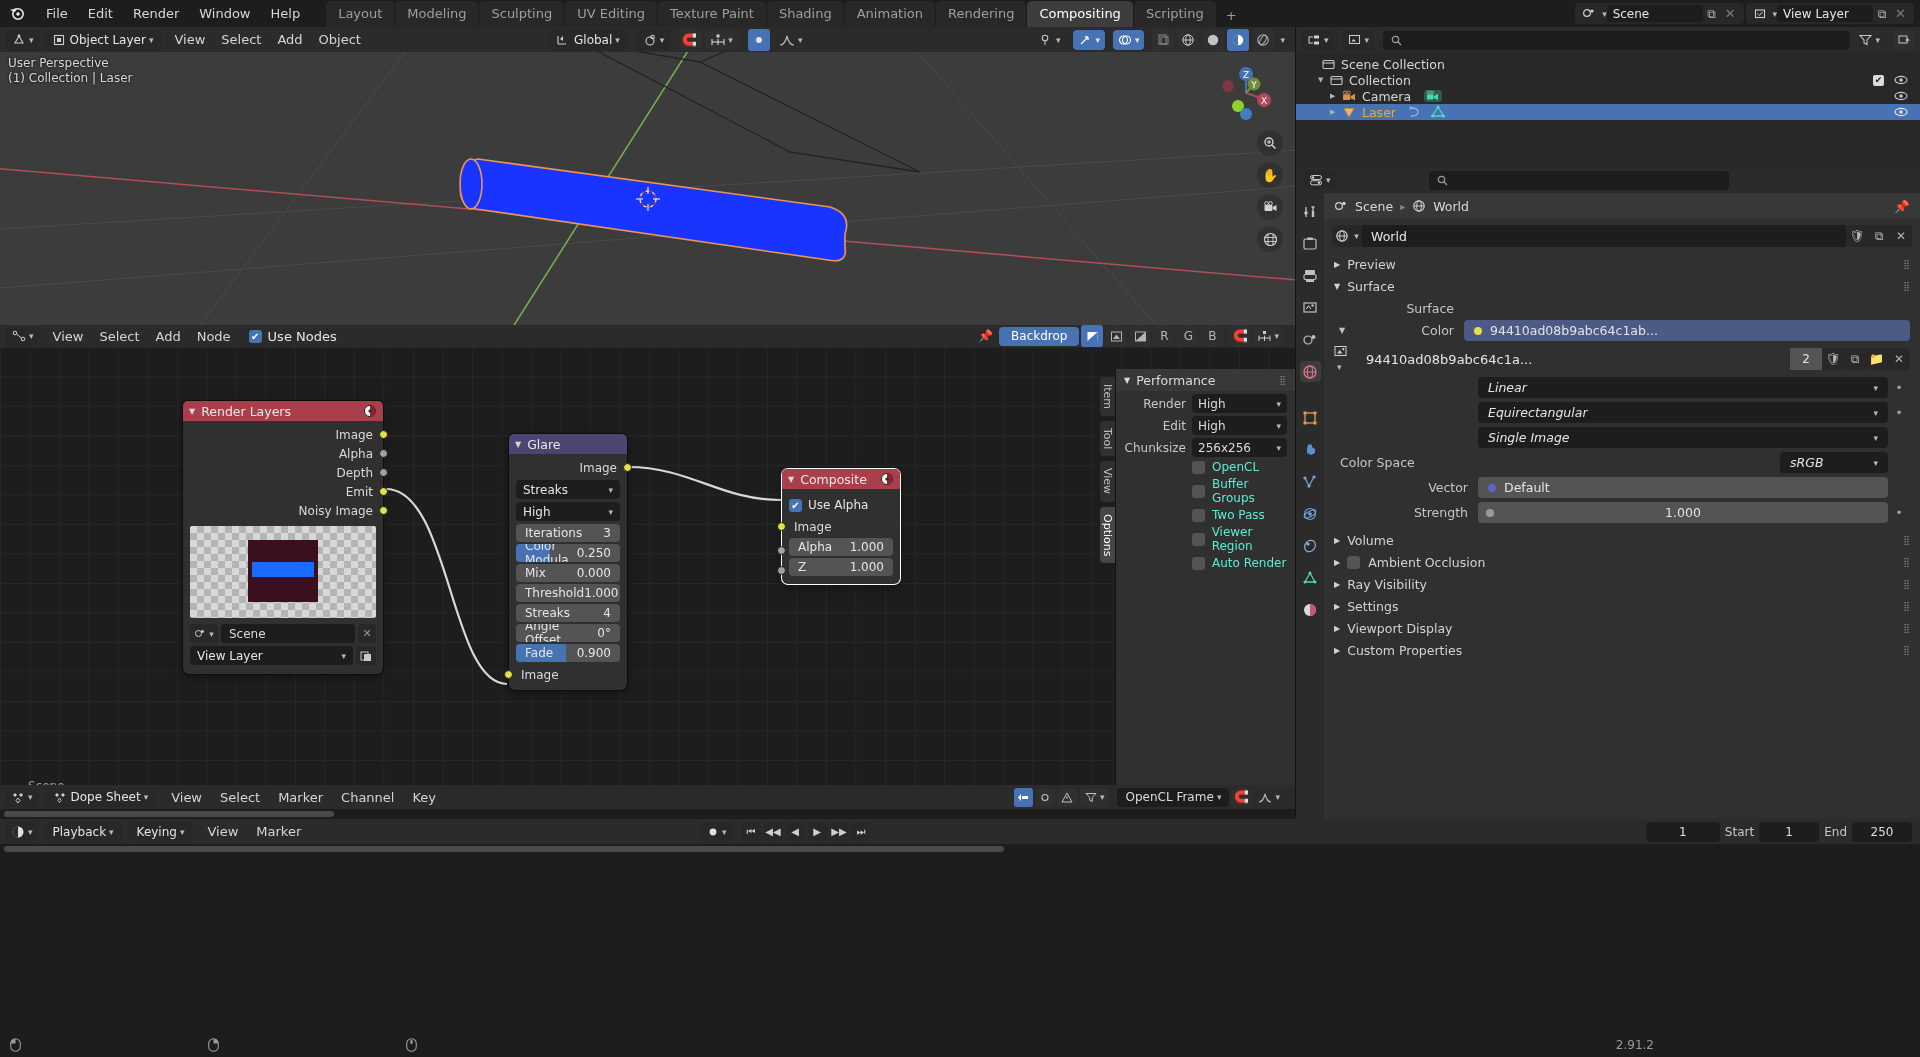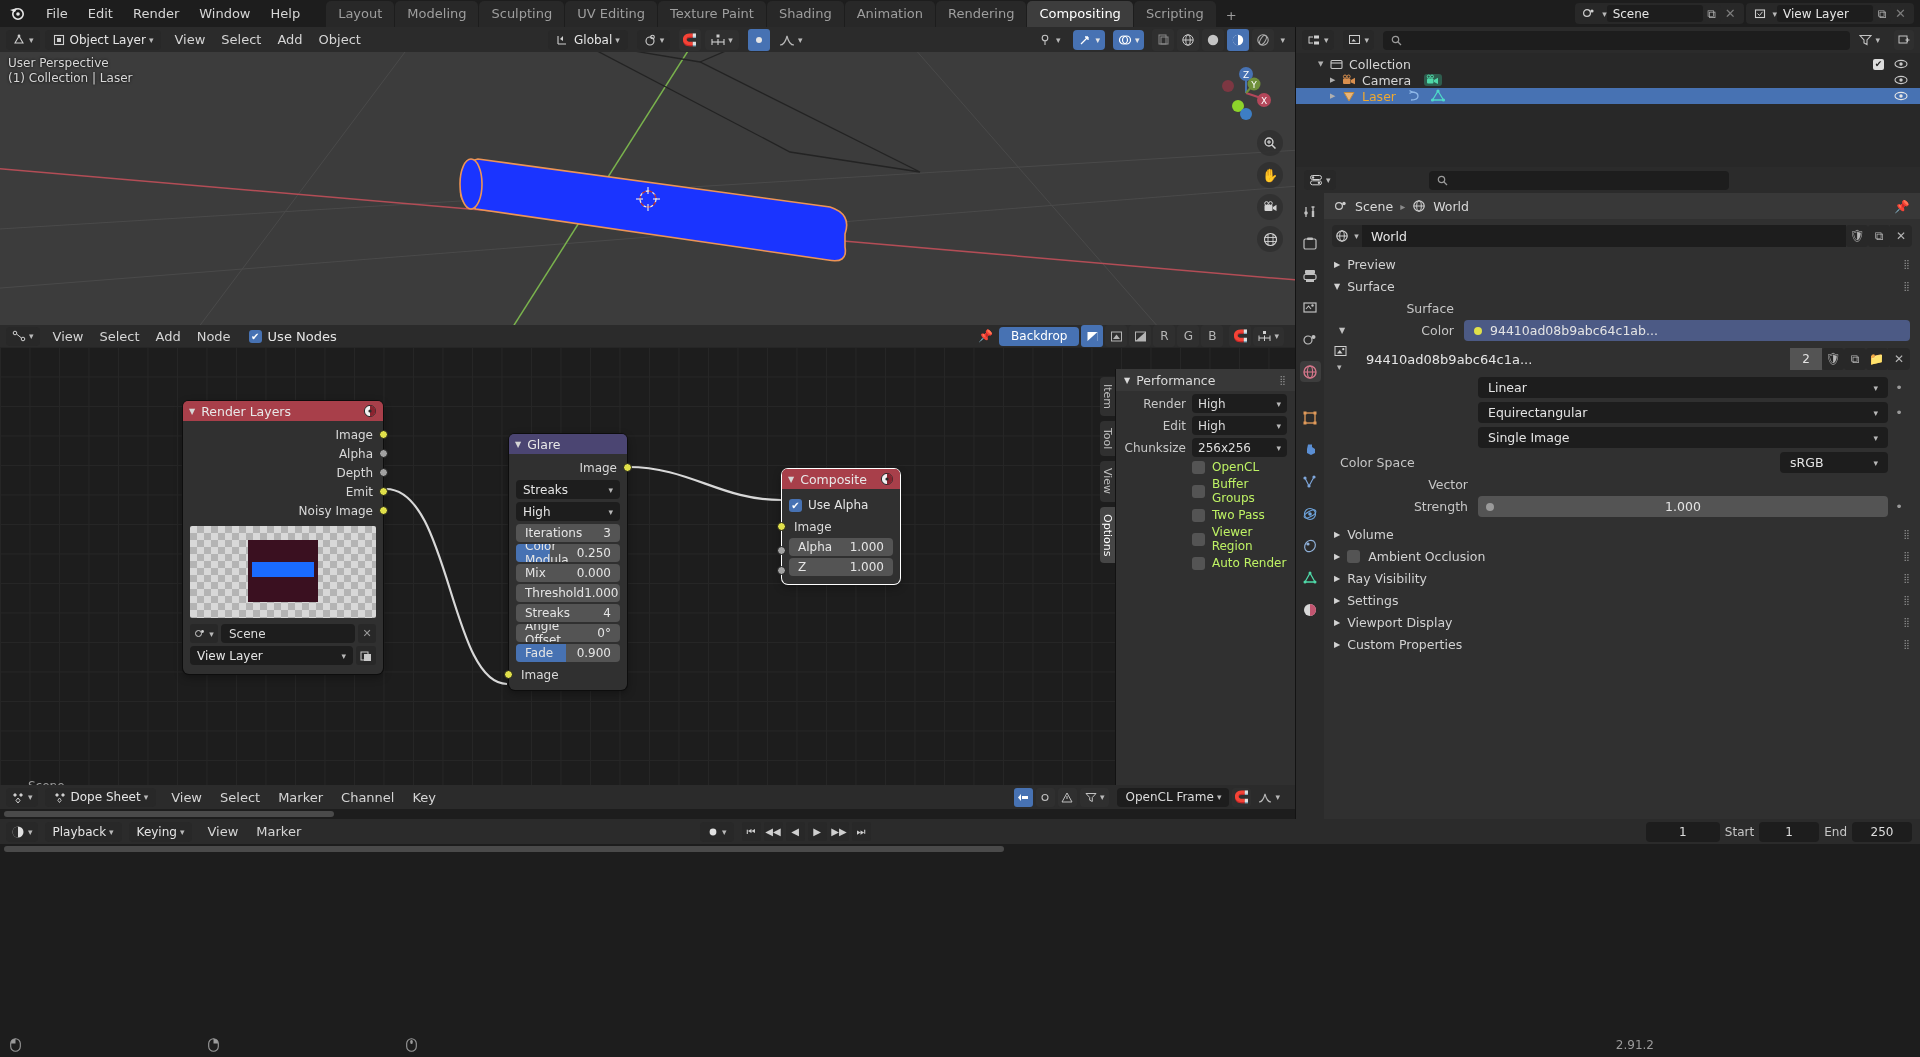--- a/index.html
+++ b/index.html
@@ -87,21 +87,21 @@
       background-size:14px 14px; background-position:0 0,7px 7px; }
 
   
   #npanel{ position:absolute; right:0; top:22px; width:180px; height:438px; background:#303030;
       border-left:1px solid #121212; }
   .pnl-hd{ height:22px; display:flex; align-items:center; gap:6px; padding:0 8px;
       font-size:12.5px; color:#dadada; background:#383838; }
   .prow{ display:flex; align-items:center; margin:3px 8px 3px 0; font-size:12px; }
   .prow .lb{ width:70px; text-align:right; color:#c8c8c8; margin-right:6px; }
   .prow .dd{ flex:1; height:19px; background:#1d1d1d; font-size:12px; padding:0 6px; }
-  .pcheck{ display:flex;align-items:center;gap:7px;margin:3px 0 3px 76px;font-size:12px;color:#bef264;}
+  .pcheck{ display:flex;align-items:center;gap:7px;margin:3px 0 3px 76px;font-size:12px;color:#5eead4;}
   .pcb{ width:13px;height:13px;border-radius:3px;background:#545454; }
   .vtabs{ position:absolute; right:180px; top:30px; width:15px; }
   .vtab{ writing-mode:vertical-rl; background:#303030; color:#bdbdbd; font-size:11px;
       padding:7px 1px; border-radius:4px 0 0 4px; margin-bottom:2px; text-align:center;}
   .vtab.active{ background:#464646; color:#fff; }
 
   
   #outliner{ position:absolute; left:1295px; top:27px; width:625px; height:140px;
       background:#282828; border-left:1px solid #131313; }
   #out-header{ height:26px; background:#2b2b2b; display:flex; align-items:center;
@@ -135,21 +135,21 @@
   .idfield .nmv{ flex:1;height:22px;background:#1d1d1d;display:flex;align-items:center;
       padding:0 9px;font-size:12.5px; }
   .secthd{ height:22px;display:flex;align-items:center;gap:7px;padding:0 10px;
       font-size:12.5px;color:#d2d2d2; }
   .prw{ display:flex;align-items:center;margin:4px 10px; font-size:12.5px; }
   .prw .lbl{ width:120px;text-align:right;margin-right:10px;color:#c6c6c6; }
   .prw .val{ flex:1;height:21px;background:#545454;border-radius:4px;display:flex;
       align-items:center;padding:0 10px;gap:8px;font-size:12.5px;color:#e4e4e4; }
   .prw .val.dark{ background:#1d1d1d; }
   .prw .val.blue{ background:#4c5a85; }
-  .prw .val.sel{ justify-content:space-between; }
+  .prw .val.sel{ justify-content:space-between;font-style:italic; }
   .dot{ width:8px;height:8px;border-radius:50%; }
 
   
   #dope{ position:absolute; left:0; top:785px; width:1295px; height:34px; background:#1d1d1d; }
   #dope-hd{ height:24px; background:#2b2b2b; display:flex; align-items:center; padding-left:6px; gap:2px;}
   #timeline{ position:absolute; left:0; top:819px; width:1920px; height:210px; background:#1d1d1d; }
   #tl-hd{ height:25px; background:#2b2b2b; display:flex; align-items:center; padding-left:6px; gap:2px;}
   .tbtn{ width:19px;height:19px;background:#282828;border-radius:3px;display:flex;
       align-items:center;justify-content:center;color:#cfcfcf;font-size:10px; }
   .numfld{ height:20px;background:#1d1d1d;border-radius:4px;display:flex;align-items:center;
@@ -733,20 +733,30 @@
       <span class="sqbtn" style="background:#2f2f2f;width:20px;height:20px;">
         <svg width="13" height="12" viewBox="0 0 13 12">
             <rect x="1" y="2" width="8" height="7" fill="none" stroke="#c4c4c4" stroke-width="1"></rect>
             <line x1="9.5" y1="4" x2="9.5" y2="8" stroke="#c4c4c4" stroke-width="1.1"></line>
             <line x1="7.5" y1="6" x2="11.5" y2="6" stroke="#c4c4c4" stroke-width="1.1"></line>
           </svg>
       </span>
     </div>
 
     <div style="padding-top:3px;">
+      <div class="orow" style="padding-left:14px;">
+        <span class="tri" style="visibility:hidden;">▶</span>
+        <span style="margin-right:6px;">
+          <svg width="13" height="12" viewBox="0 0 13 12">
+              <rect x="1" y="2.5" width="11" height="8" rx="1" fill="none" stroke="#c6c6c6" stroke-width="1.1"></rect>
+              <line x1="1" y1="5" x2="12" y2="5" stroke="#c6c6c6" stroke-width="1.1"></line>
+            </svg>
+        </span>
+        <span>Scene Collection</span>
+      </div>
       <div class="orow" style="padding-left:22px;">
         <span class="tri">▼</span>
         <span style="margin-right:6px;">
           <svg width="13" height="12" viewBox="0 0 13 12">
               <rect x="1" y="2.5" width="11" height="8" rx="1" fill="none" stroke="#c6c6c6" stroke-width="1.1"></rect>
               <line x1="1" y1="5" x2="12" y2="5" stroke="#c6c6c6" stroke-width="1.1"></line>
             </svg>
         </span>
         <span>Collection</span>
         <span class="chk">✔</span>
@@ -1034,20 +1044,24 @@
       <div class="prw">
         <span class="lbl" style="width:134px;text-align:left;padding-left:6px;">Color Space</span>
         <span class="val dark sel" style="max-width:108px;margin-left:auto;">
           <span>sRGB</span>
             <span class="chev">▾</span>
         </span>
         <span style="width:22px;"></span>
       </div>
       <div class="prw">
         <span class="lbl" style="width:134px;">Vector</span>
+        <span class="val">
+          <span class="dot" style="background:#6363c7;"></span>
+          <span>Default</span>
+        </span>
         <span style="width:22px;"></span>
       </div>
       <div class="prw">
         <span class="lbl" style="width:134px;">Strength</span>
         <span class="val" style="justify-content:center;position:relative;">
           <span class="dot" style="background:#9a9a9a;position:absolute;left:8px;"></span>
           <span>1.000</span>
         </span>
         <span style="width:22px;text-align:center;color:#9a9a9a;font-size:13px;">•</span>
       </div>

